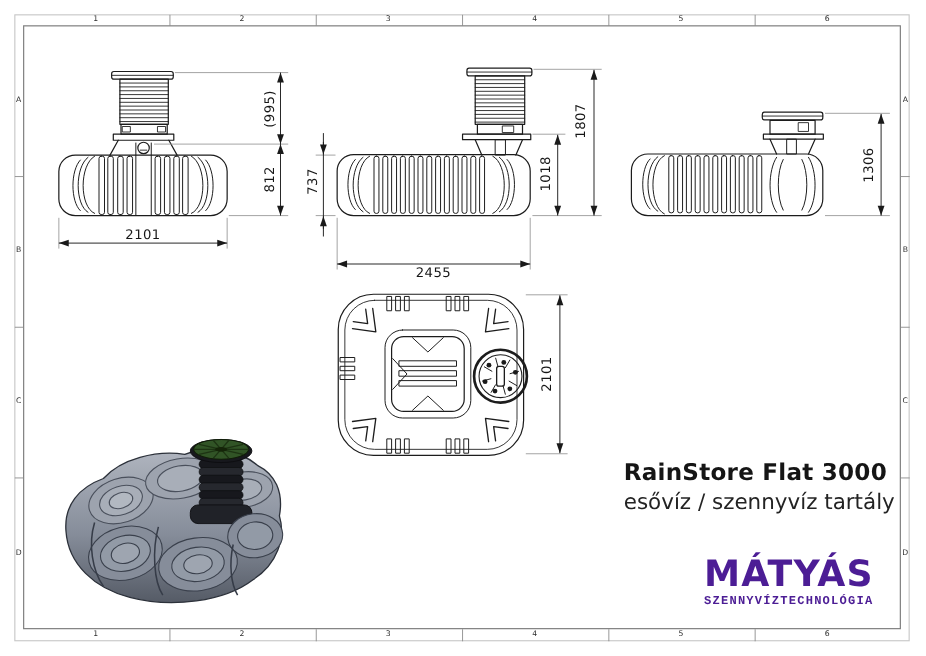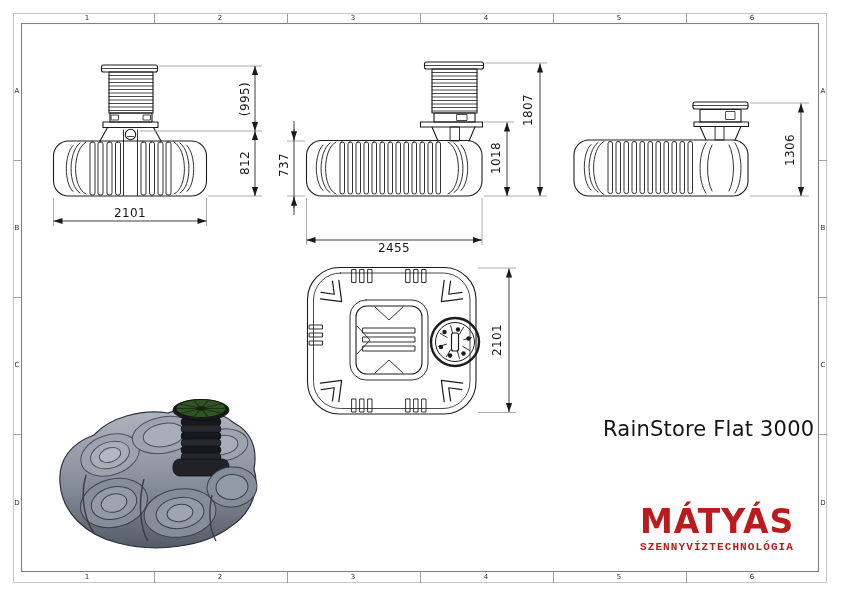--- a/index.html
+++ b/index.html
@@ -5,23 +5,23 @@
   html,body{margin:0;padding:0;background:#fff;}
   body{width:842px;height:596px;position:relative;font-family:"Liberation Sans",sans-serif;overflow:hidden;}
   .sheet{position:absolute;inset:0;background:#fff;}
   svg.art{position:absolute;left:0;top:0;display:block;}
   .grid-label{position:absolute;transform:translate(-50%,-50%);font-size:7px;color:#2e2e2e;
     font-family:"DejaVu Sans",sans-serif;line-height:1;}
   .dim-label{position:absolute;transform:translate(-50%,-50%);font-size:12px;color:#161616;
     font-family:"DejaVu Sans",sans-serif;white-space:nowrap;letter-spacing:.4px;line-height:1;}
   .dim-label.v{transform:translate(-50%,-50%) rotate(-90deg);}
   .title-block{position:absolute;left:567px;top:417px;color:#151515;}
-  .product-name{font-family:"DejaVu Sans",sans-serif;font-size:21px;font-weight:400;letter-spacing:.2px;margin-left:36px;}
+  .product-name{font-family:"DejaVu Sans",sans-serif;font-size:21px;font-weight:700;letter-spacing:.2px;}
   .desc{font-family:"DejaVu Sans",sans-serif;font-size:19.5px;font-weight:400;color:#232323;line-height:26px;margin-top:3px;}
-  .logo{position:absolute;left:640px;top:503px;width:152px;text-align:center;color:#b91c1c;}
+  .logo{position:absolute;left:640px;top:503px;width:152px;text-align:center;color:#4c1d95;}
   .logo-brand{font-family:"DejaVu Sans",sans-serif;font-size:33px;font-weight:800;letter-spacing:1px;line-height:37px;}
   .logo-tagline{font-family:Liberation Mono, monospace;font-size:11px;font-weight:700;letter-spacing:1.1px;margin-top:1px;}
 </style>
 </head>
 <body>
 
 <div class="sheet">
 
 <svg class="art" width="842" height="596" viewBox="0 0 842 596">
   <defs>
@@ -328,20 +328,21 @@
 <span class="dim-label v" style="left:284px;top:165px">737</span>
 <span class="dim-label" style="left:394px;top:248px">2455</span>
 <span class="dim-label v" style="left:496px;top:158px">1018</span>
 <span class="dim-label v" style="left:528px;top:110px">1807</span>
 <span class="dim-label v" style="left:790px;top:150px">1306</span>
 <span class="dim-label v" style="left:497px;top:340px">2101</span>
 
 <div class="title-block">
   <div class="product-name">RainStore Flat 3000</div>
   <div class="desc">
+    <div>esővíz / szennyvíz tartály</div>
   </div>
 </div>
 
 <div class="logo">
   <div class="logo-brand">MÁTYÁS</div>
   <div class="logo-tagline">SZENNYVÍZTECHNOLÓGIA</div>
 </div>
 
 </div>
 

